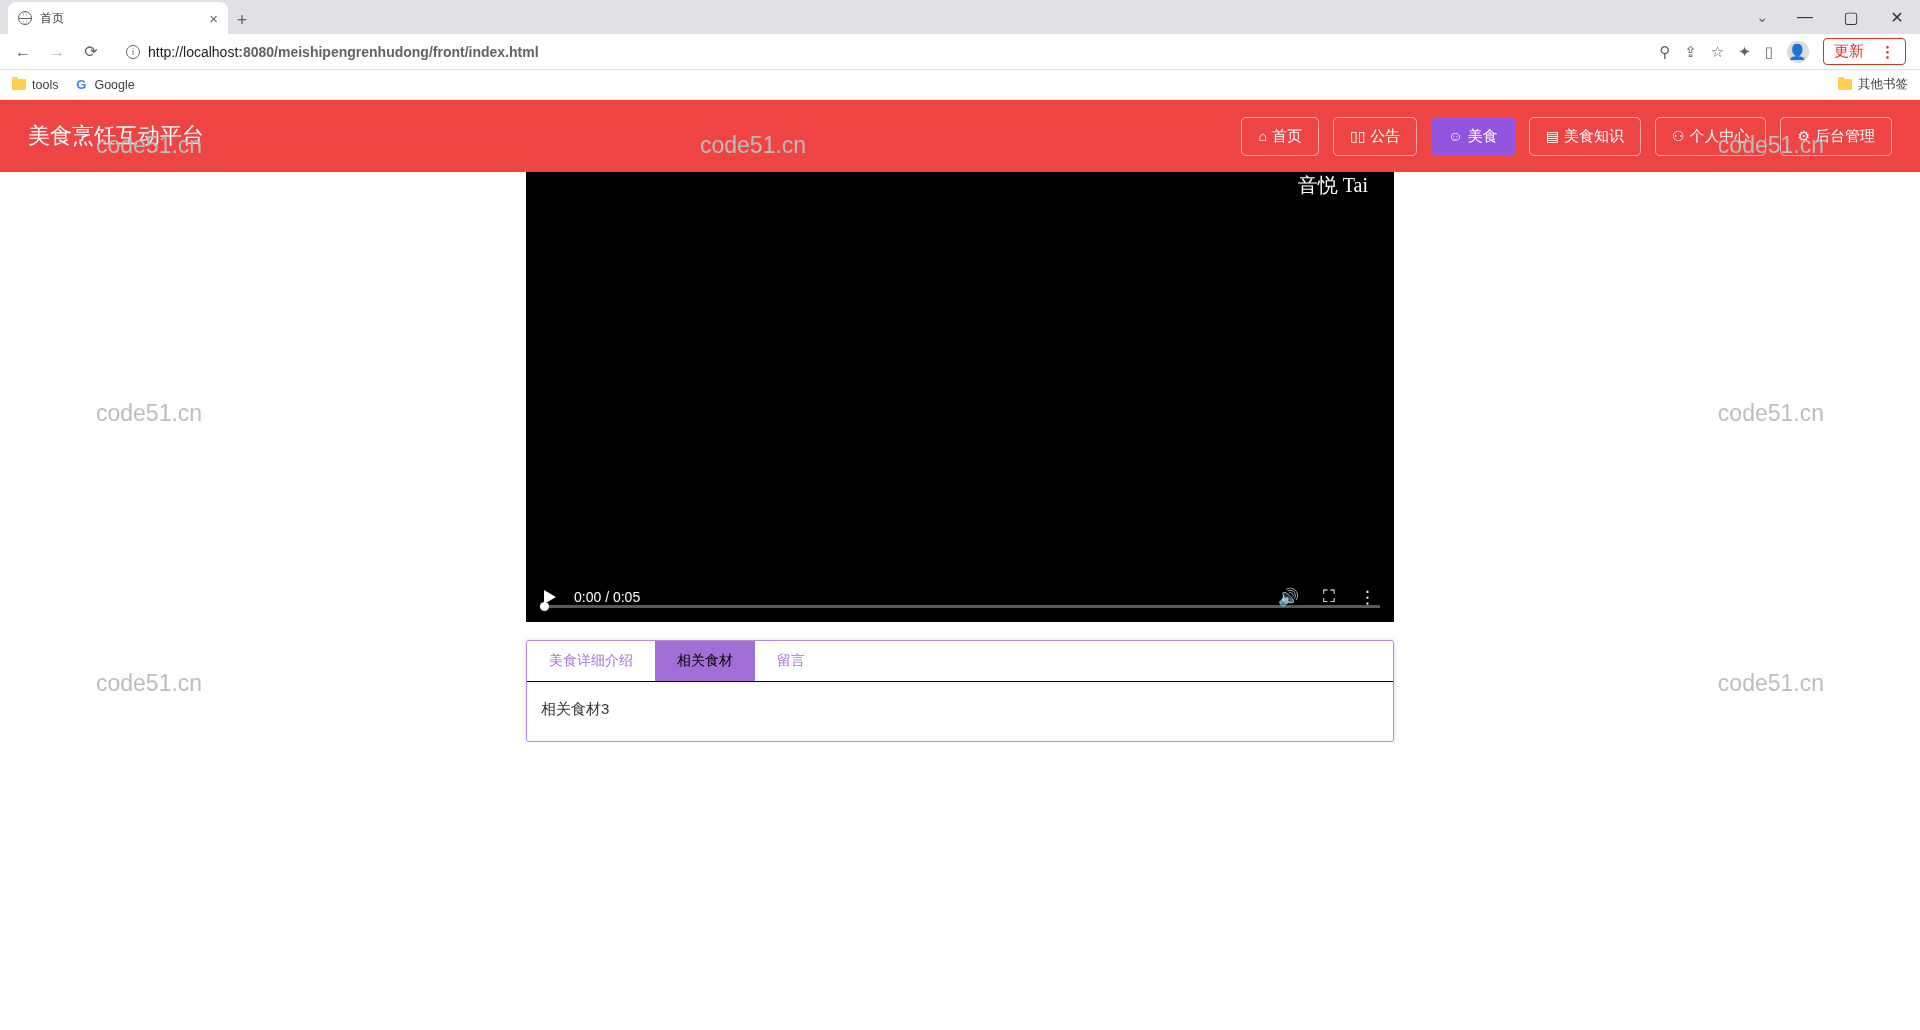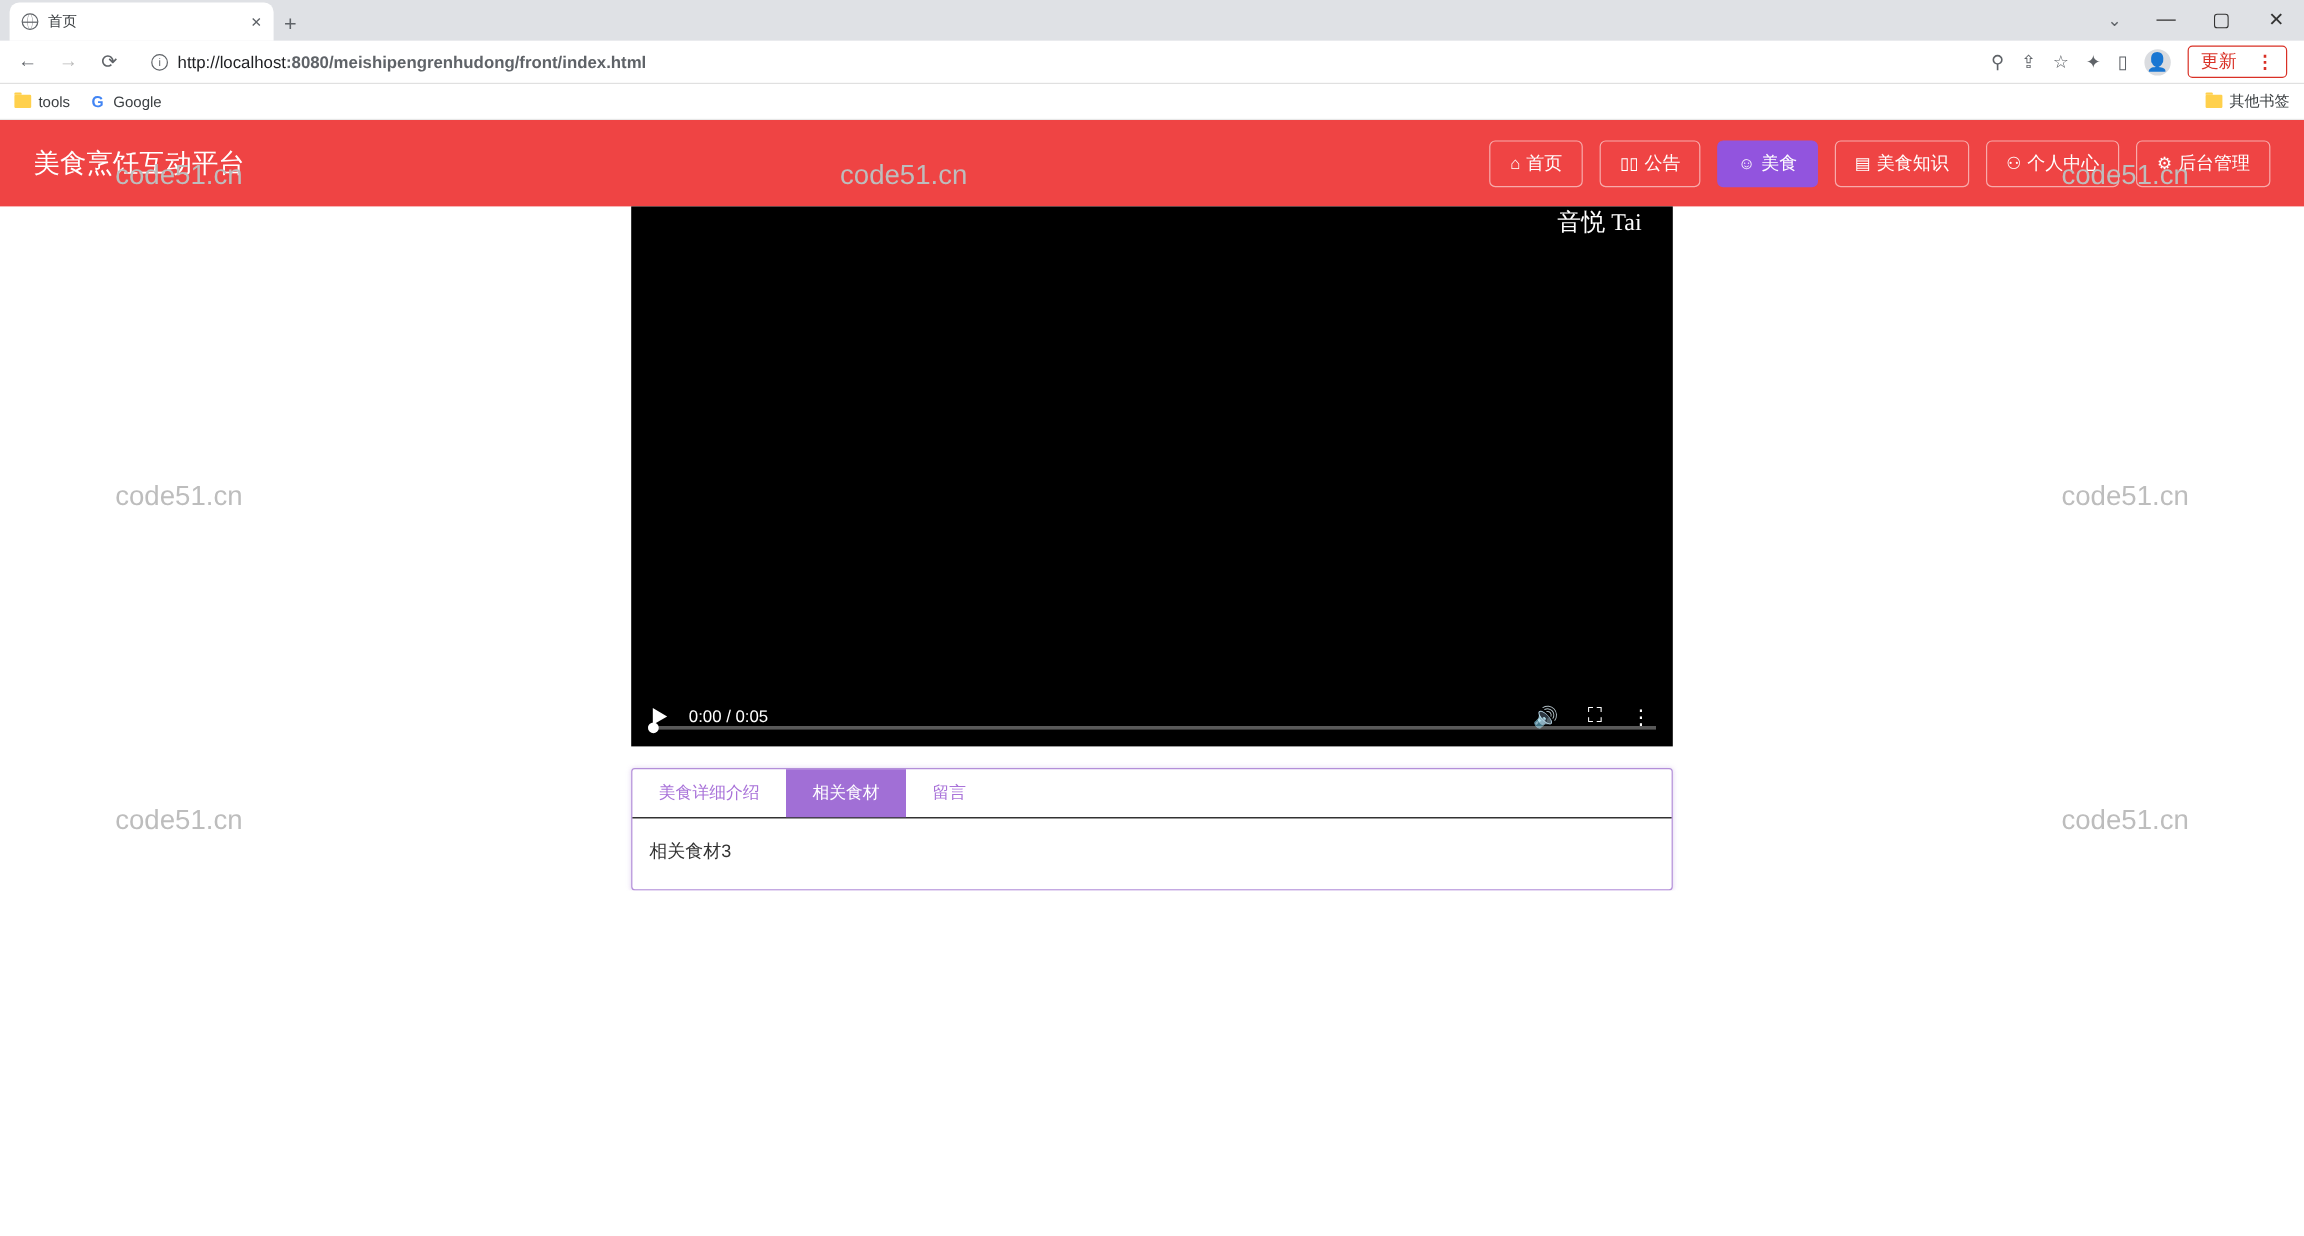--- a/index.html
+++ b/index.html
@@ -57,21 +57,21 @@
   .vtime { margin-left: 18px; font-size: 14px; text-align: center; }
   .video-ctrl .sp { flex: 1; }
   .vic { margin-left: 24px; cursor: pointer; font-size: 17px; }
   .progress { position: absolute; left: 14px; right: 14px; bottom: 14px; height: 3px; background: rgba(255,255,255,0.35); }
   .progress-thumb { position: absolute; left: 0; top: -3px; width: 9px; height: 9px; background: #fff; border-radius: 50%; }
 
   
   .panel { width: 868px; margin: 18px auto 0; border: 1px solid #b38fd9; border-radius: 3px; background: #fff; box-shadow: 0 0 4px rgba(179,143,217,0.4); }
   .panel-tabs { display: flex; border-bottom: 1px solid #000000; }
   .ptab { padding: 11px 22px; font-size: 14px; color: #a973d9; cursor: pointer; }
-  .ptab.active { background: #a16fd6; color: #ffffff; }
+  .ptab.active { background: #a16fd6; color: #000000; }
   .panel-body { padding: 18px 14px 22px; font-size: 15px; color: #333; }
 
   
   .wm { position: absolute; color: #bdbdbd; font-size: 23px; font-family: Arial; pointer-events: none; }
 </style>
 </head>
 <body>
 
 <div class="browser-top">
   <div class="tab">

